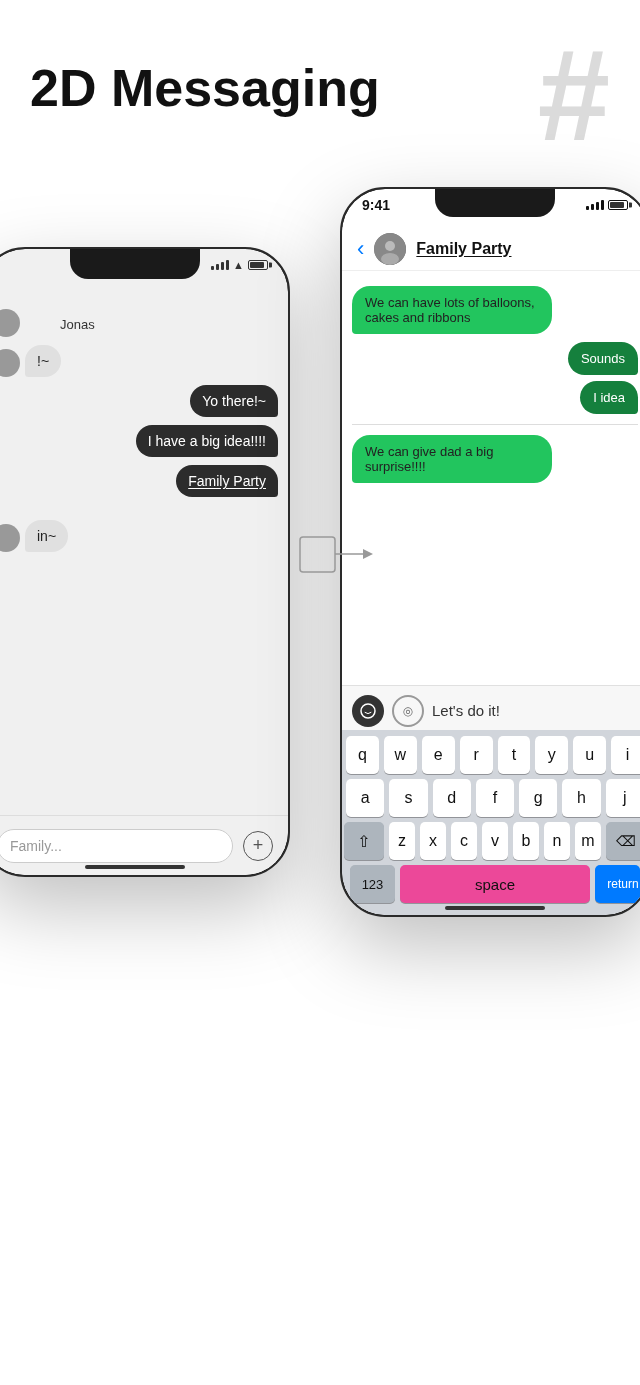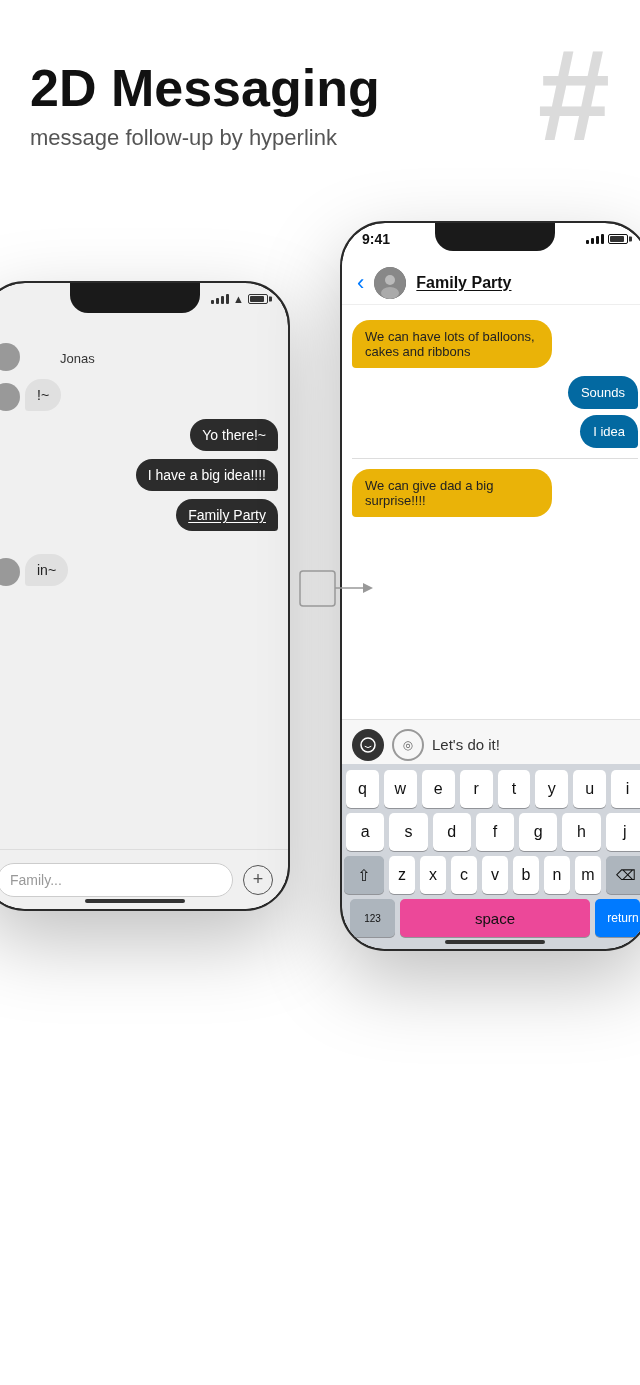--- a/index.html
+++ b/index.html
@@ -363,35 +363,35 @@
     .chat-right {
       position: absolute;
       top: 82px;
       left: 0;
       right: 0;
       bottom: 310px;
       overflow: hidden;
       padding: 15px 10px;
     }
     .msg-bubble-incoming-right {
-      background: #eab308;
+      background: #22c55e;
       border-radius: 18px 18px 18px 4px;
       padding: 9px 13px;
       font-size: 13px;
       color: #222;
       max-width: 200px;
       margin-bottom: 8px;
     }
     .msg-outgoing-right {
       display: flex;
       justify-content: flex-end;
       margin-bottom: 6px;
     }
     .msg-bubble-outgoing-right {
-      background: #0369a1;
+      background: #15803d;
       border-radius: 18px 18px 4px 18px;
       padding: 9px 13px;
       font-size: 13px;
       color: #fff;
       max-width: 180px;
     }
     .divider-line {
       border: none;
       border-top: 1px solid #ddd;
       margin: 10px 0;
@@ -530,21 +530,20 @@
       background: #333;
       border-radius: 2px;
     }
   </style>
 </head>
 <body>
 
 <div class="header">
   <div class="header-hash">#</div>
   <h1 class="header-title">2D Messaging</h1>
-  <p class="header-subtitle">message follow-up by hyperlink</p>
 </div>
 
 <div class="phones-container">
 
   <div class="phone-left">
     <div class="phone-left-inner">
 
       <div class="phone-notch phone-notch-left"></div>
 
       <div class="status-bar-left">
@@ -698,21 +697,21 @@
           <div class="kb-key">x</div>
           <div class="kb-key">c</div>
           <div class="kb-key">v</div>
           <div class="kb-key">b</div>
           <div class="kb-key">n</div>
           <div class="kb-key">m</div>
           <div class="kb-key-dark" style="font-size:14px;">⌫</div>
         </div>
 
         <div class="kb-bottom-row" style="padding: 0 4px;">
-          <div class="kb-key-dark" style="width:45px; height:38px; border-radius:5px; font-size:10px; flex:none;">123</div>
+          <div class="kb-key-dark" style="width:45px; height:38px; border-radius:5px; font-size:13px; flex:none;">123</div>
           <div class="kb-space" style="flex:1;">space</div>
           <div class="kb-key-blue" style="width:45px; height:38px; font-size:12px; flex:none;">return</div>
         </div>
 
         <div class="kb-emoji-row">
           <span class="kb-emoji-icon">☺</span>
         </div>
       </div>
 
       <div class="home-indicator-right"></div>

